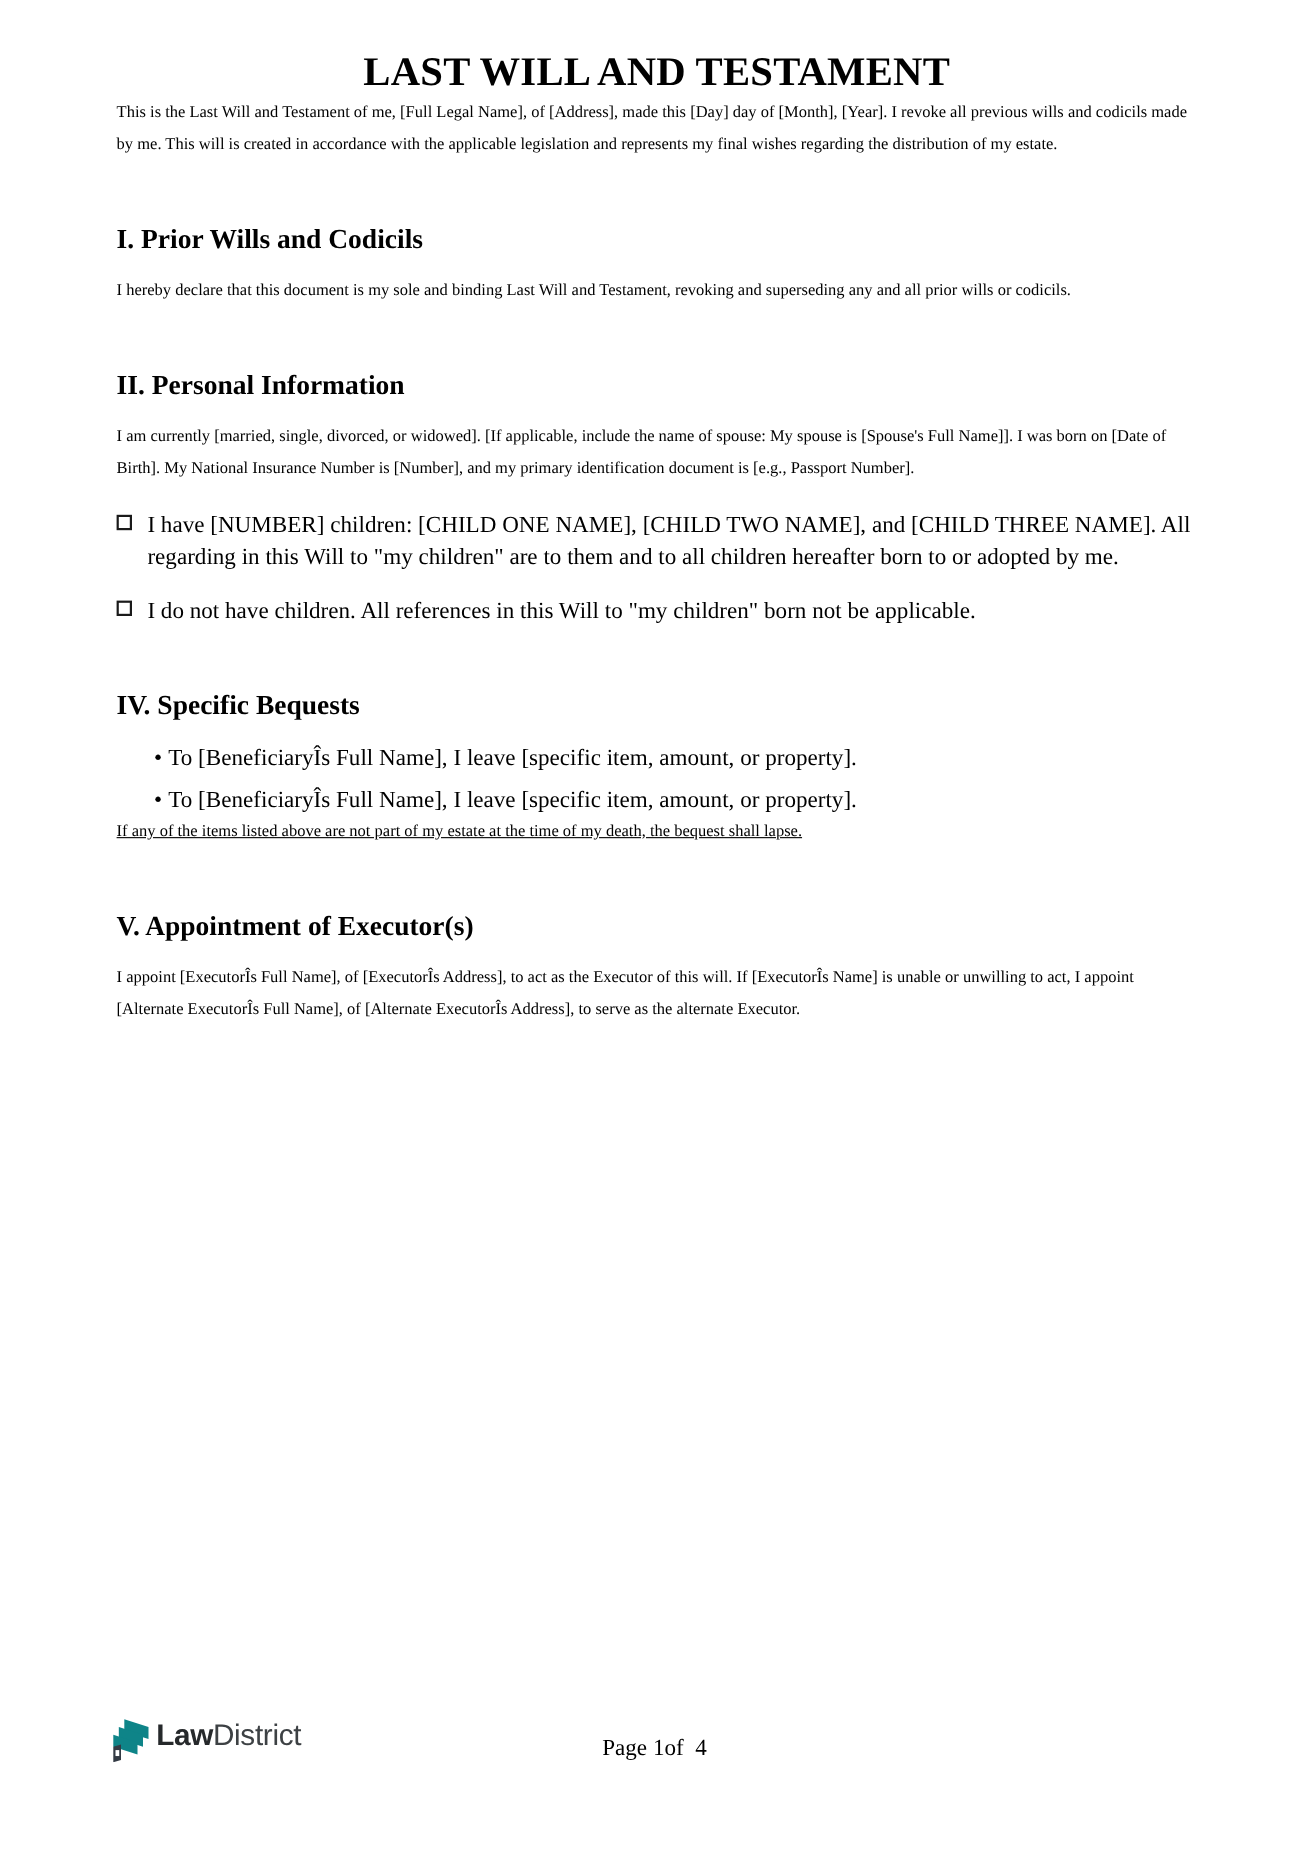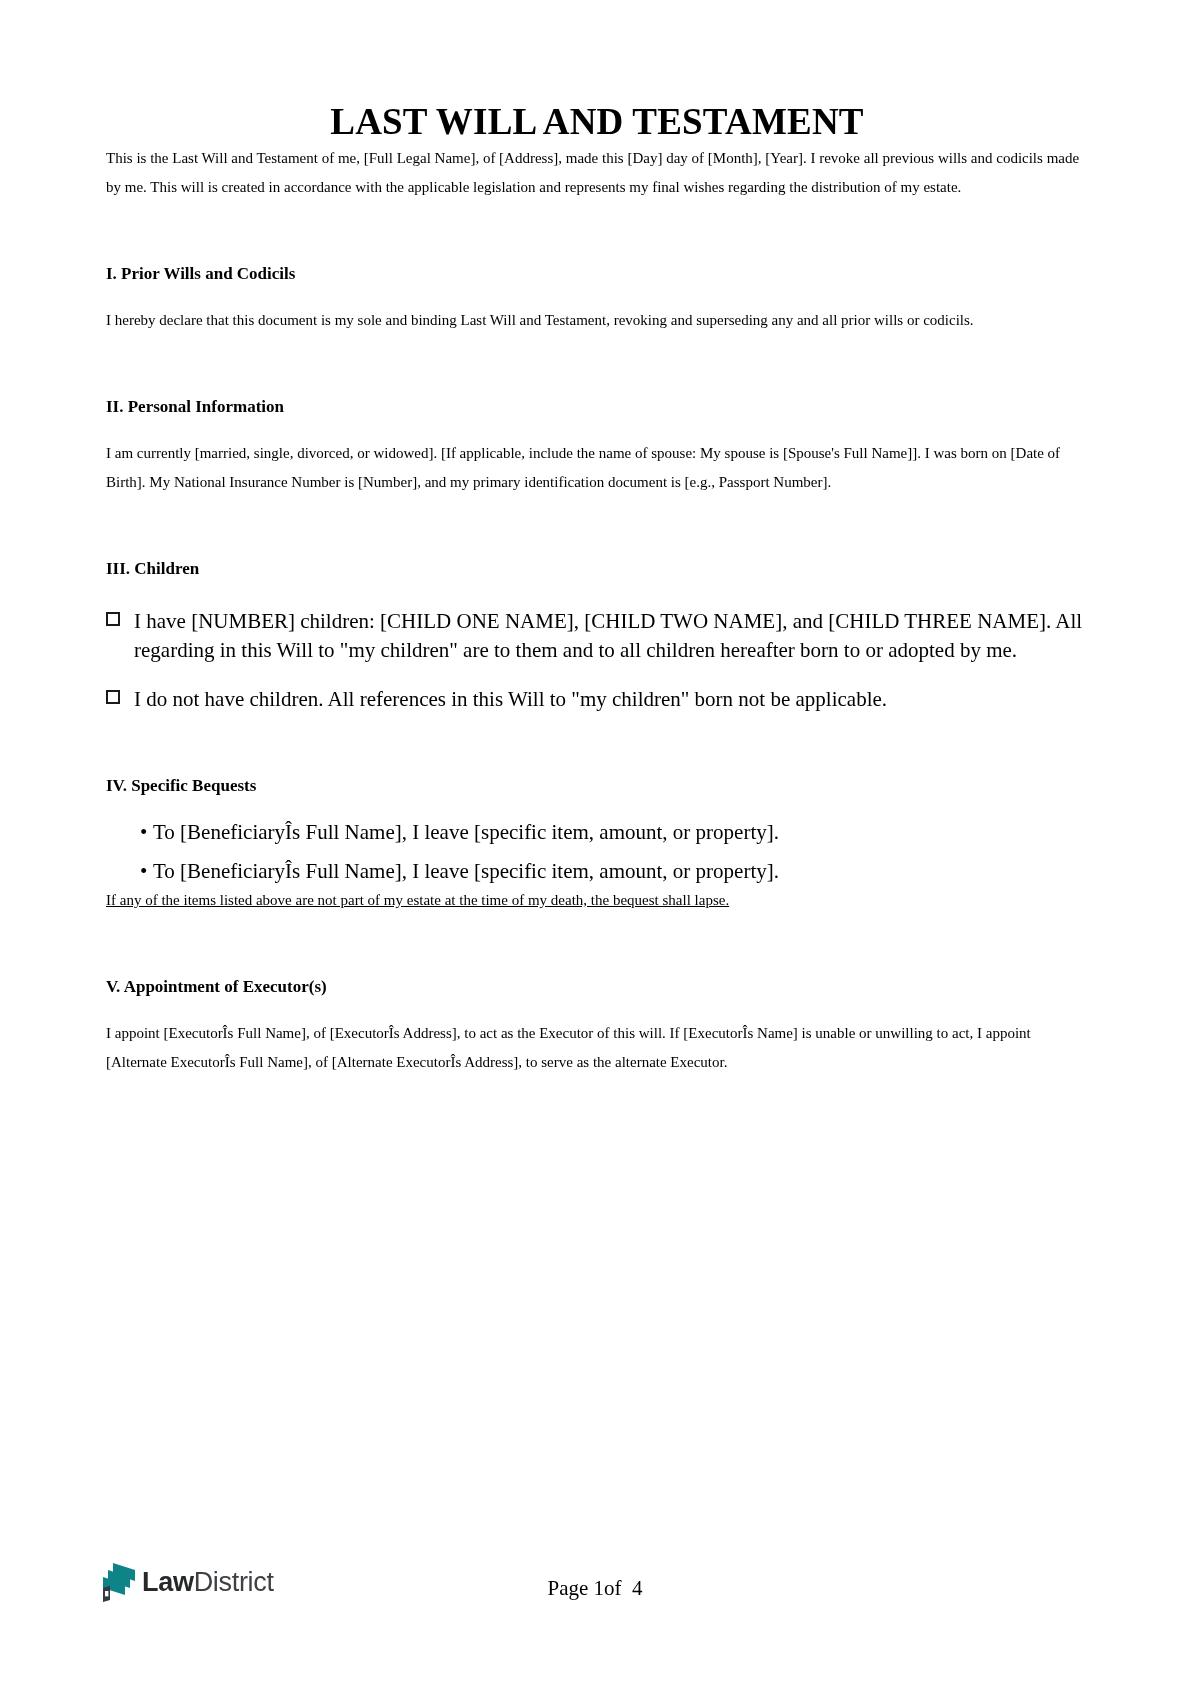--- a/index.html
+++ b/index.html
@@ -11,38 +11,38 @@
     margin: 0 auto;
     background: #ffffff;
     font-family: "Liberation Serif", "DejaVu Serif", serif;
     color: #000000;
     overflow: hidden;
   }
   .content { padding: 0 102px 0 106px; }
 
   h1.doc-title {
     margin: 0;
-    padding-top: 100px;
+    padding-top: 44px;
     font-size: 37px;
     line-height: 44px;
     font-weight: bold;
     text-align: center;
     letter-spacing: 0.2px;
   }
 
   p.body-text {
     margin: 0;
     font-size: 15px;
     line-height: 29px;
   }
   .intro { margin-top: 92px; }
 
   h2.section-heading {
     margin: 56px 0 16px 0;
-    font-size: 17px;
+    font-size: 25px;
     line-height: 32px;
     font-weight: bold;
   }
 
   
   .check-item {
     position: relative;
     margin: 0;
     padding-left: 28px;
     font-size: 21px;
@@ -81,21 +81,20 @@
     left: 0;
     right: 0;
     top: 1560px;
     height: 44px;
   }
   .brand {
     position: absolute;
     left: 100px;
     top: 2px;
     display: flex;
-    align-items: center;
   }
   .brand-icon { display: block; margin-right: 6px; }
   .brand-text {
     font-family: "Liberation Sans", "DejaVu Sans", sans-serif;
     font-size: 27px;
     letter-spacing: -0.3px;
     white-space: nowrap;
   }
   .brand-text .bold { font-weight: bold; color: #26292b; }
   .brand-text .regular { font-weight: normal; color: #3d4144; }
@@ -124,21 +123,20 @@
       <h2 class="section-heading">I. Prior Wills and Codicils</h2>
       <p class="body-text">I hereby declare that this document is my sole and binding Last Will and Testament, revoking and superseding any and all prior wills or codicils.</p>
     </section>
 
     <section>
       <h2 class="section-heading">II. Personal Information</h2>
       <p class="body-text">I am currently [married, single, divorced, or widowed]. [If applicable, include the name of spouse: My spouse is [Spouse's Full Name]]. I was born on [Date of Birth]. My National Insurance Number is [Number], and my primary identification document is [e.g., Passport Number].</p>
     </section>
 
     <section>
-      <h2 class="section-heading">III. Children</h2>
 
       <div class="check-item first">
         <span class="check-box"></span>
         <span>I have [NUMBER] children: [CHILD ONE NAME], [CHILD TWO NAME], and [CHILD THREE NAME]. All regarding in this Will to "my children" are to them and to all children hereafter born to or adopted by me.</span>
       </div>
 
       <div class="check-item">
         <span class="check-box"></span>
         <span>I do not have children. All references in this Will to "my children" born not be applicable.</span>
       </div>

